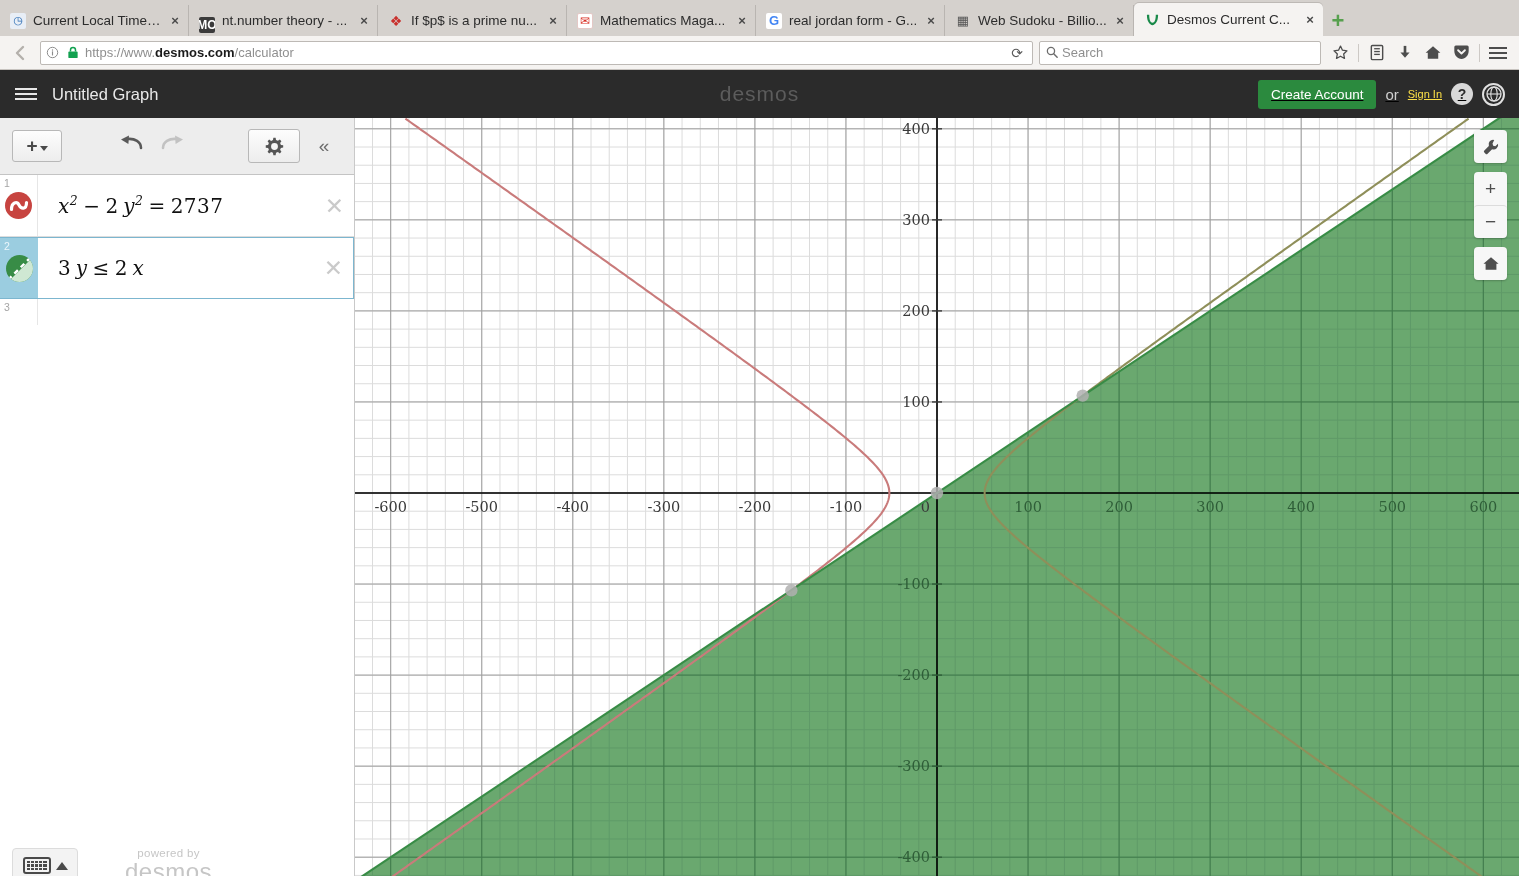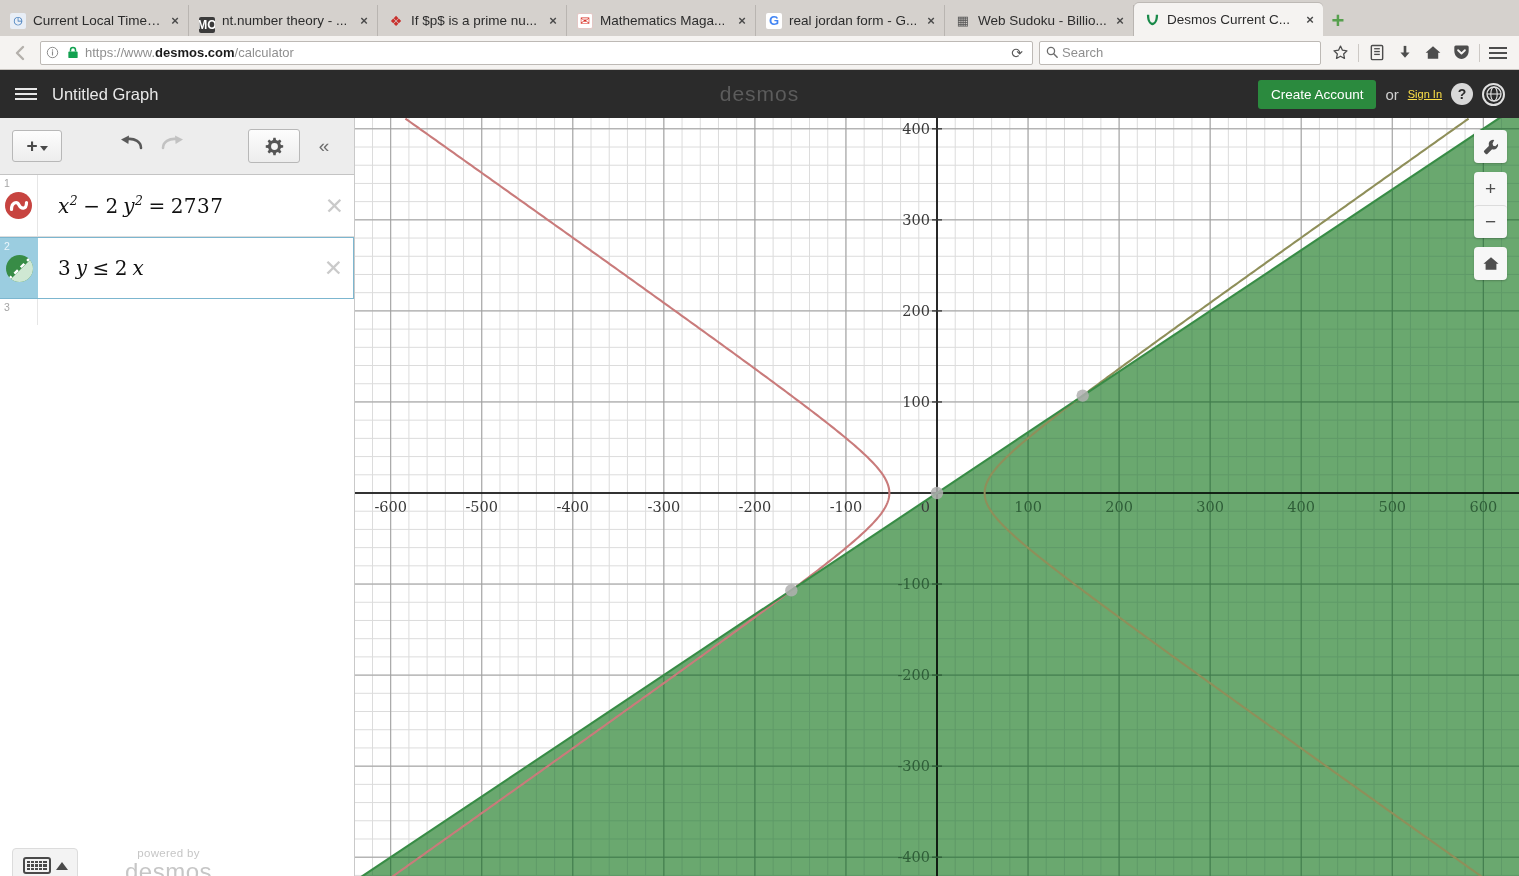--- a/index.html
+++ b/index.html
@@ -112,21 +112,21 @@
   .dlogo {
     position: absolute; left: 0; right: 0; top: 0; height: 48px;
     display: flex; align-items: center; justify-content: center;
     pointer-events: none;
   }
   .dlogo span {
     font-size: 21px; color: #5c5c5c; letter-spacing: 1px; font-weight: 400;
   }
   .hright {
     margin-left: auto; display: flex; align-items: center; gap: 9px;
-    position: relative; z-index: 2;
+    position: relative; z-index: 2; text-decoration: underline;
   }
   .btn-create {
     background: #2b8a3e; color: #fff; font-size: 13.5px;
     padding: 7px 13px; border-radius: 3px; border: none;
     font-family: inherit;
   }
   .or-text { color: #cfcfcf; font-size: 15px; }
   .signin { color: #fde047; font-size: 11px; text-decoration: underline; }
   .circ-btn {
     width: 22px; height: 22px; border-radius: 50%;

